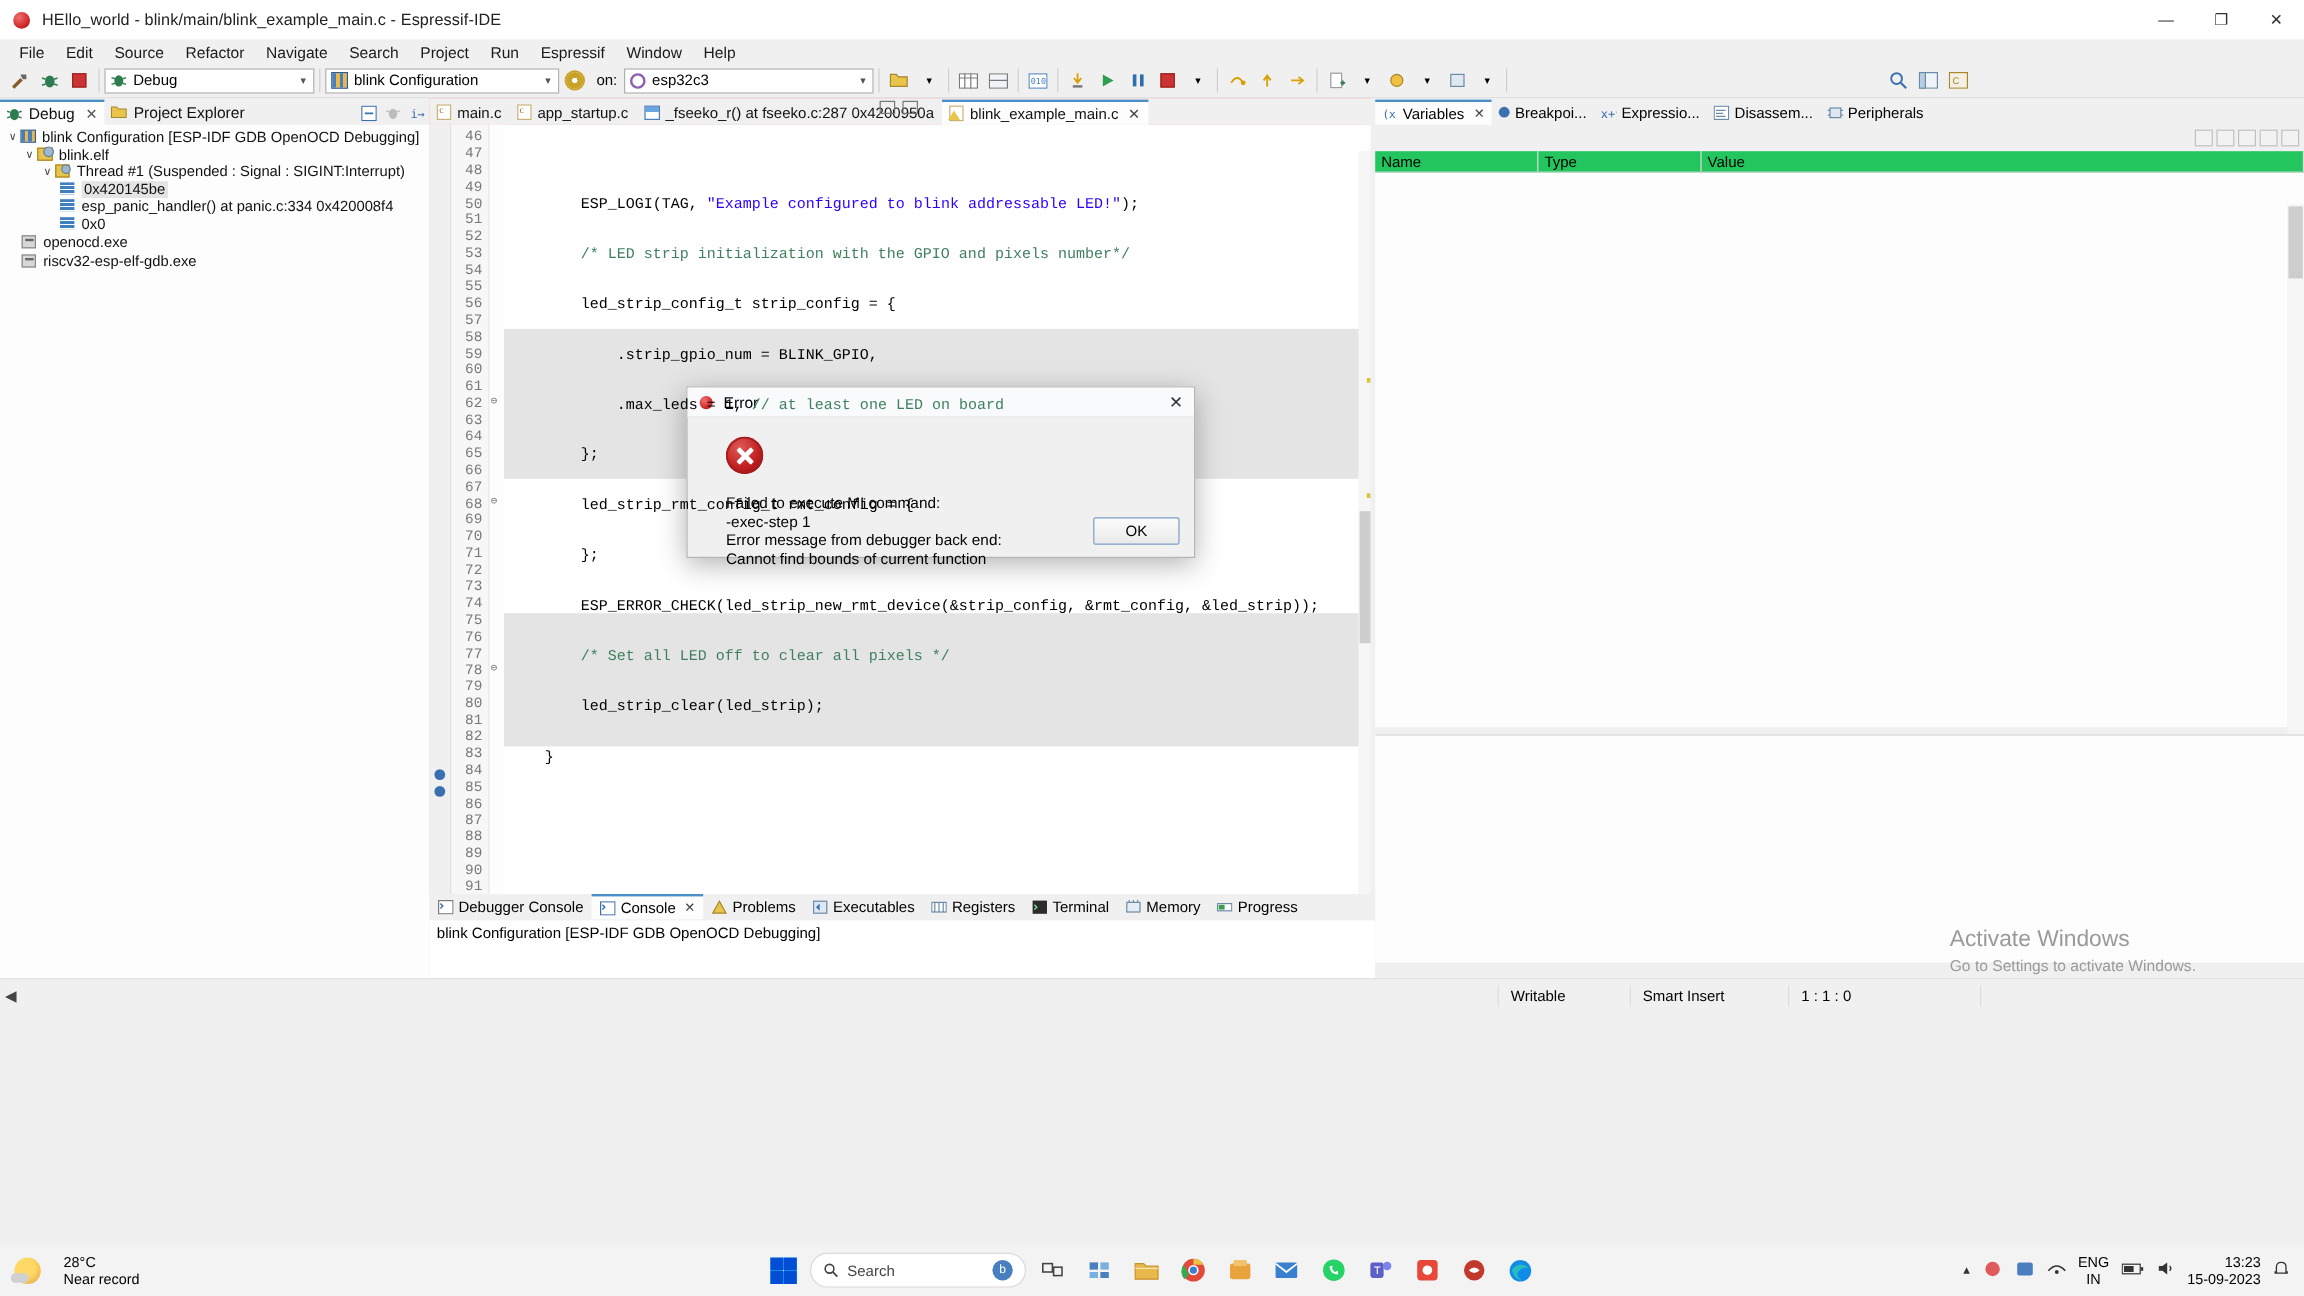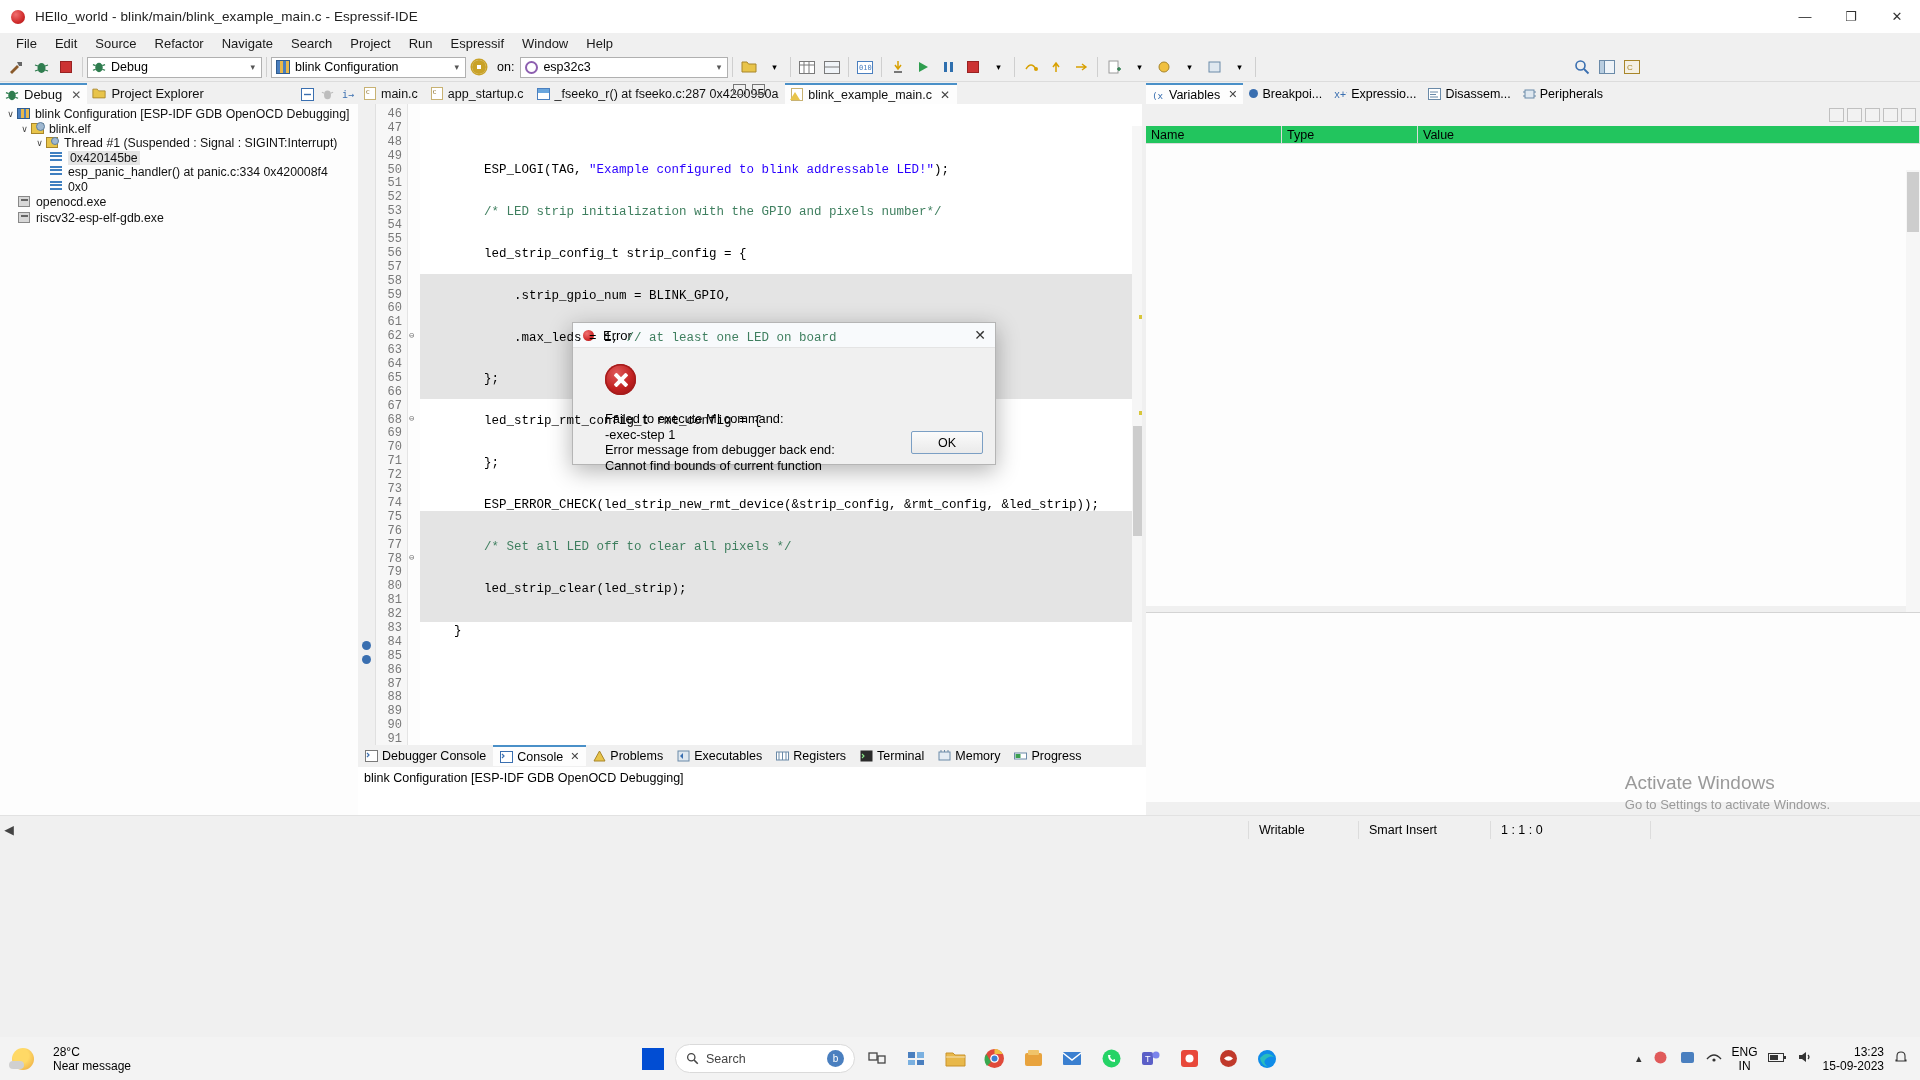--- a/index.html
+++ b/index.html
@@ -771,21 +771,21 @@
     <div class="sb-cell" style="width:132px">Smart Insert</div>
     <div class="sb-cell" style="width:160px">1 : 1 : 0</div>
     <div class="sb-cell" style="width:270px"></div>
   </div>
 
   <div class="taskbar">
     <div class="tb-weather">
       <span class="weather-ic"></span>
       <span class="w-txt">
         <span style="display:block">28°C</span>
-        <span style="display:block">Near message</span>
+        <span style="display:block">Near record</span>
       </span>
     </div>
     <div class="tb-center">
       <div class="tb-app">
           <span class="win-logo"></span>
         </div>
       <div class="searchbox">
         <svg width="13" height="13" viewBox="0 0 16 16">
             <circle cx="6.5" cy="6.5" r="4.5" fill="none" stroke="#444" stroke-width="1.6"></circle>
             <path d="M10 10 L14.5 14.5" stroke="#444" stroke-width="1.8"></path>

